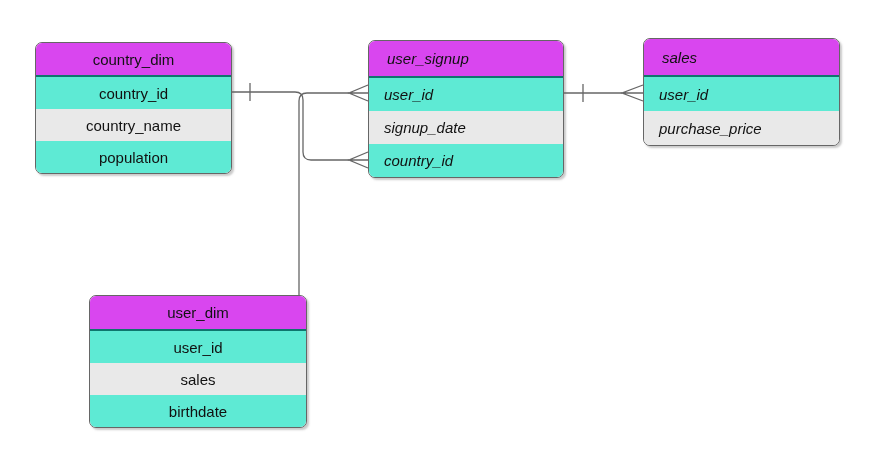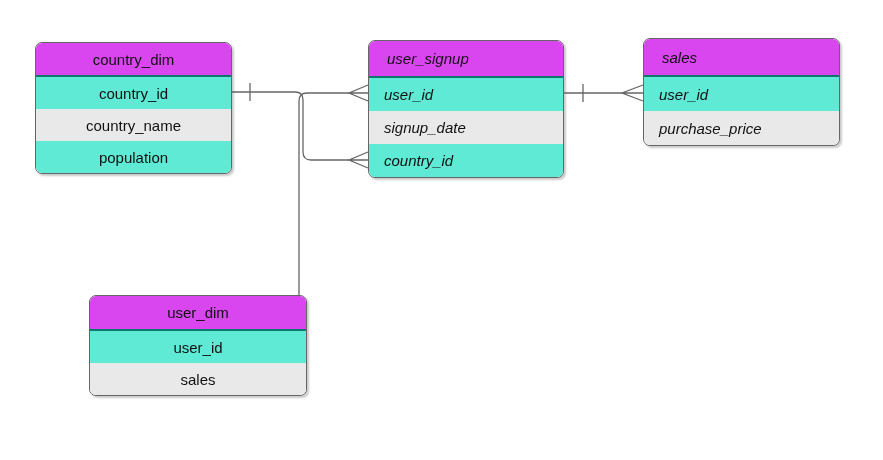--- a/index.html
+++ b/index.html
@@ -75,20 +75,21 @@
     <div class="hd">country_dim</div>
     <div class="rw">country_id</div>
     <div class="rw">country_name</div>
     <div class="rw">population</div>
   </div>
 
   <div class="tbl t-user">
     <div class="hd">user_dim</div>
     <div class="rw">user_id</div>
     <div class="rw">sales</div>
+    <div class="rw">birthdate</div>
   </div>
 
   <div class="tbl t-italic t-signup">
     <div class="hd">user_signup</div>
     <div class="rw">user_id</div>
     <div class="rw">signup_date</div>
     <div class="rw">country_id</div>
   </div>
 
   <div class="tbl t-italic t-sales">

